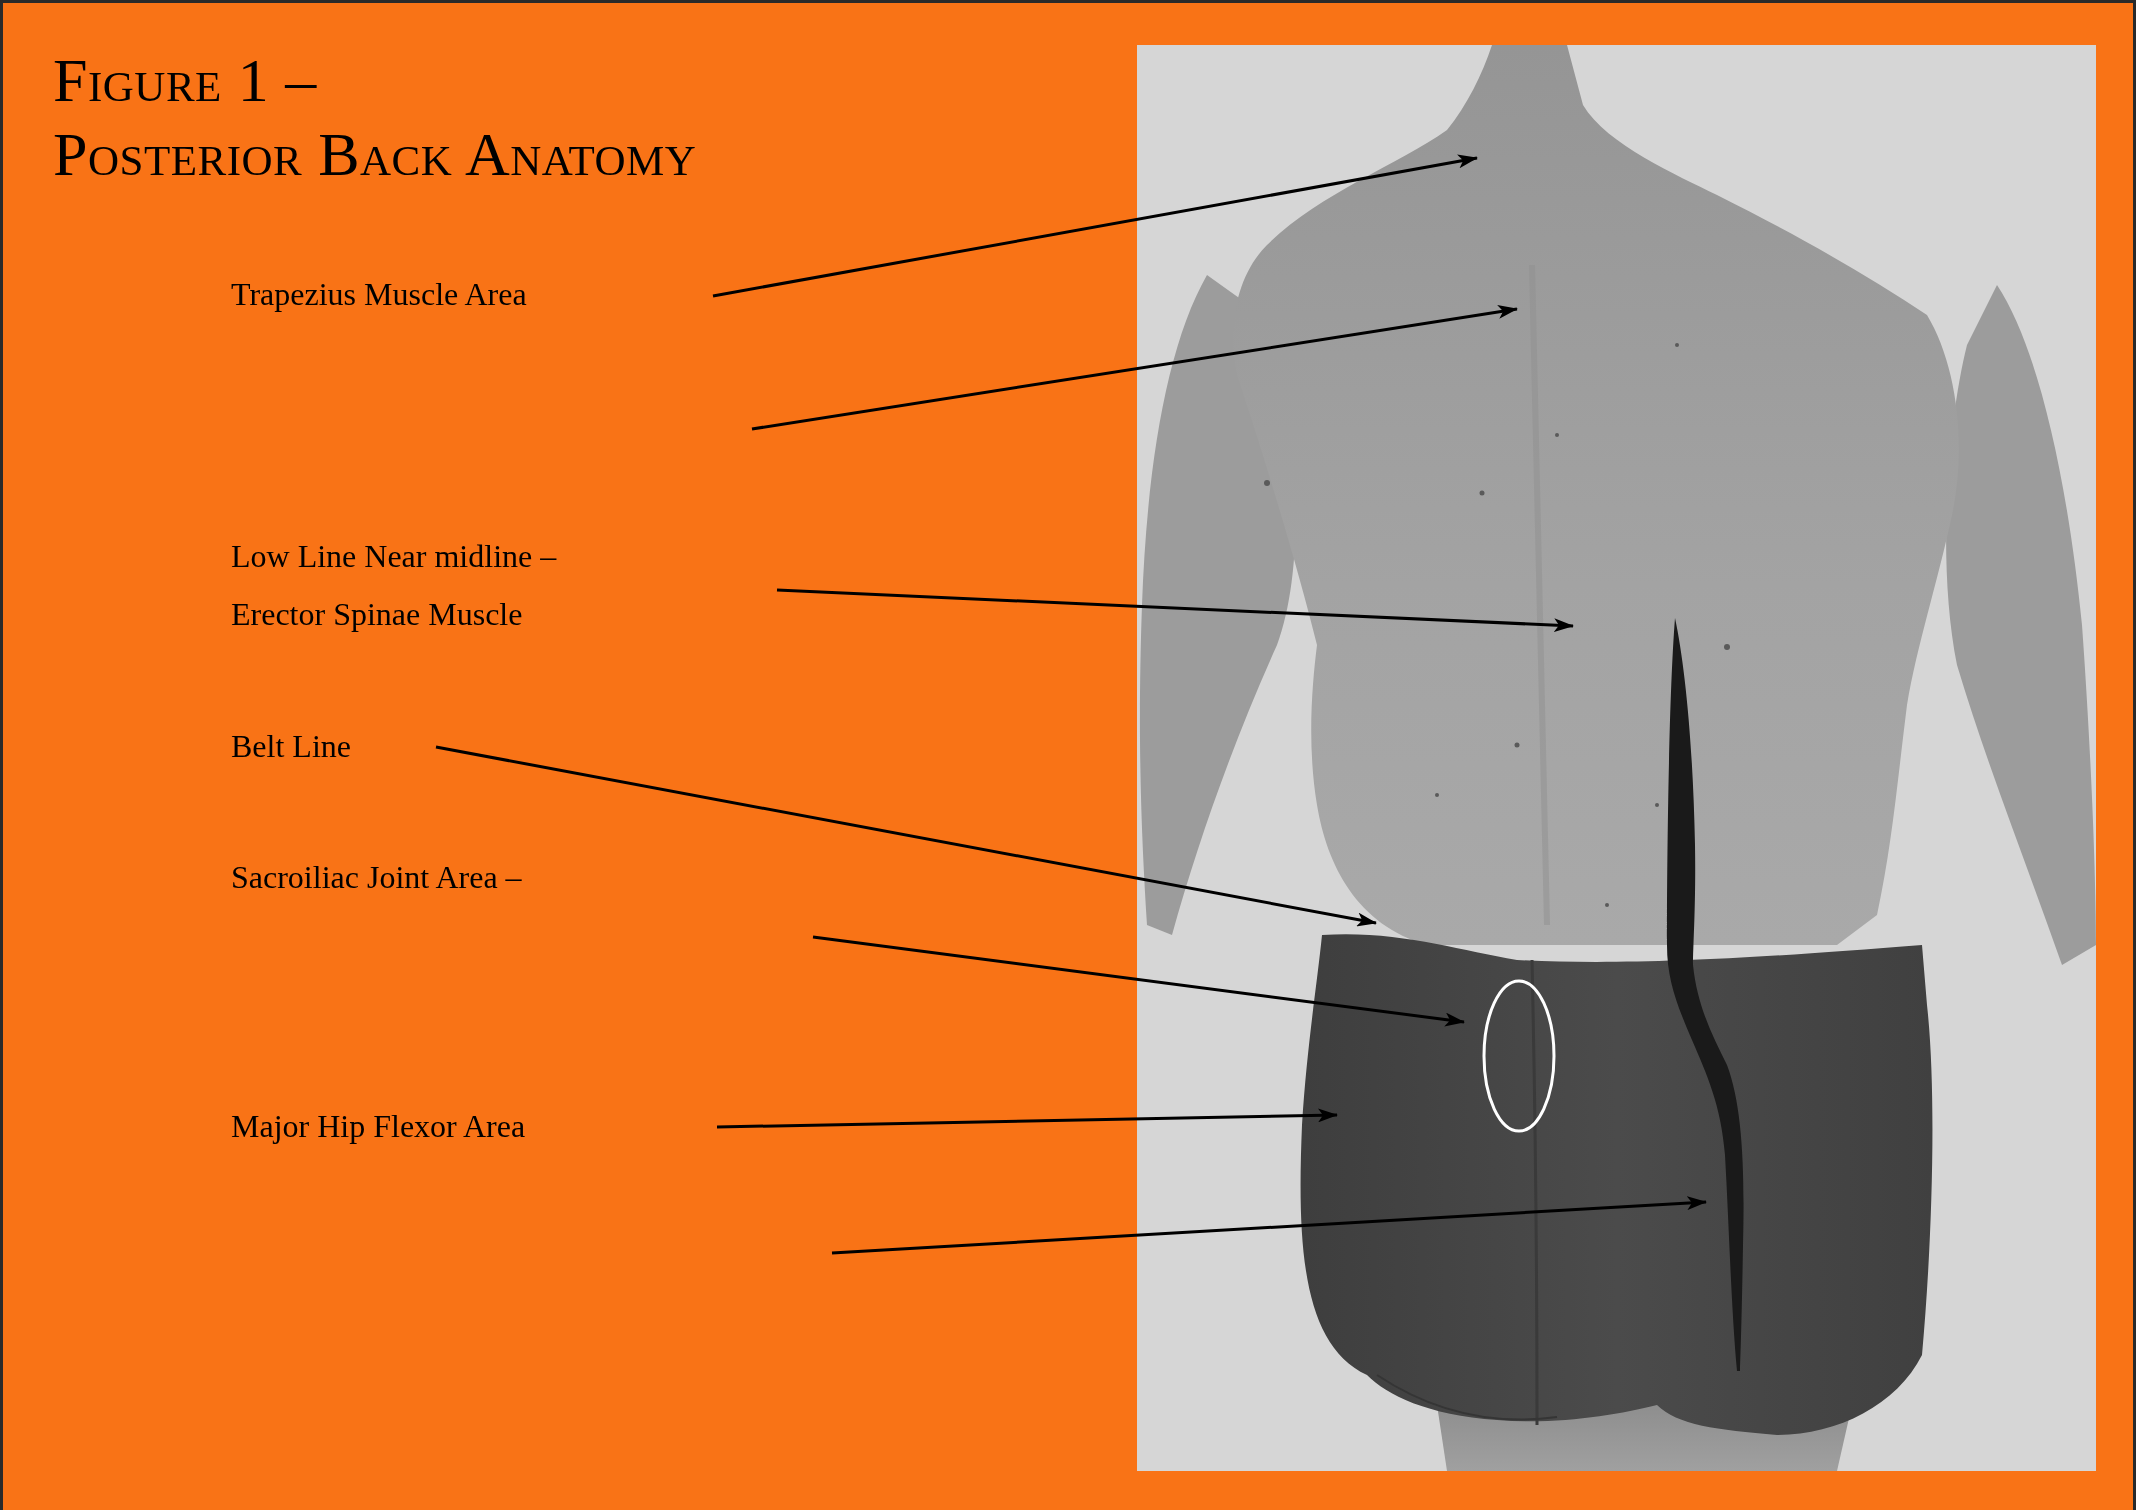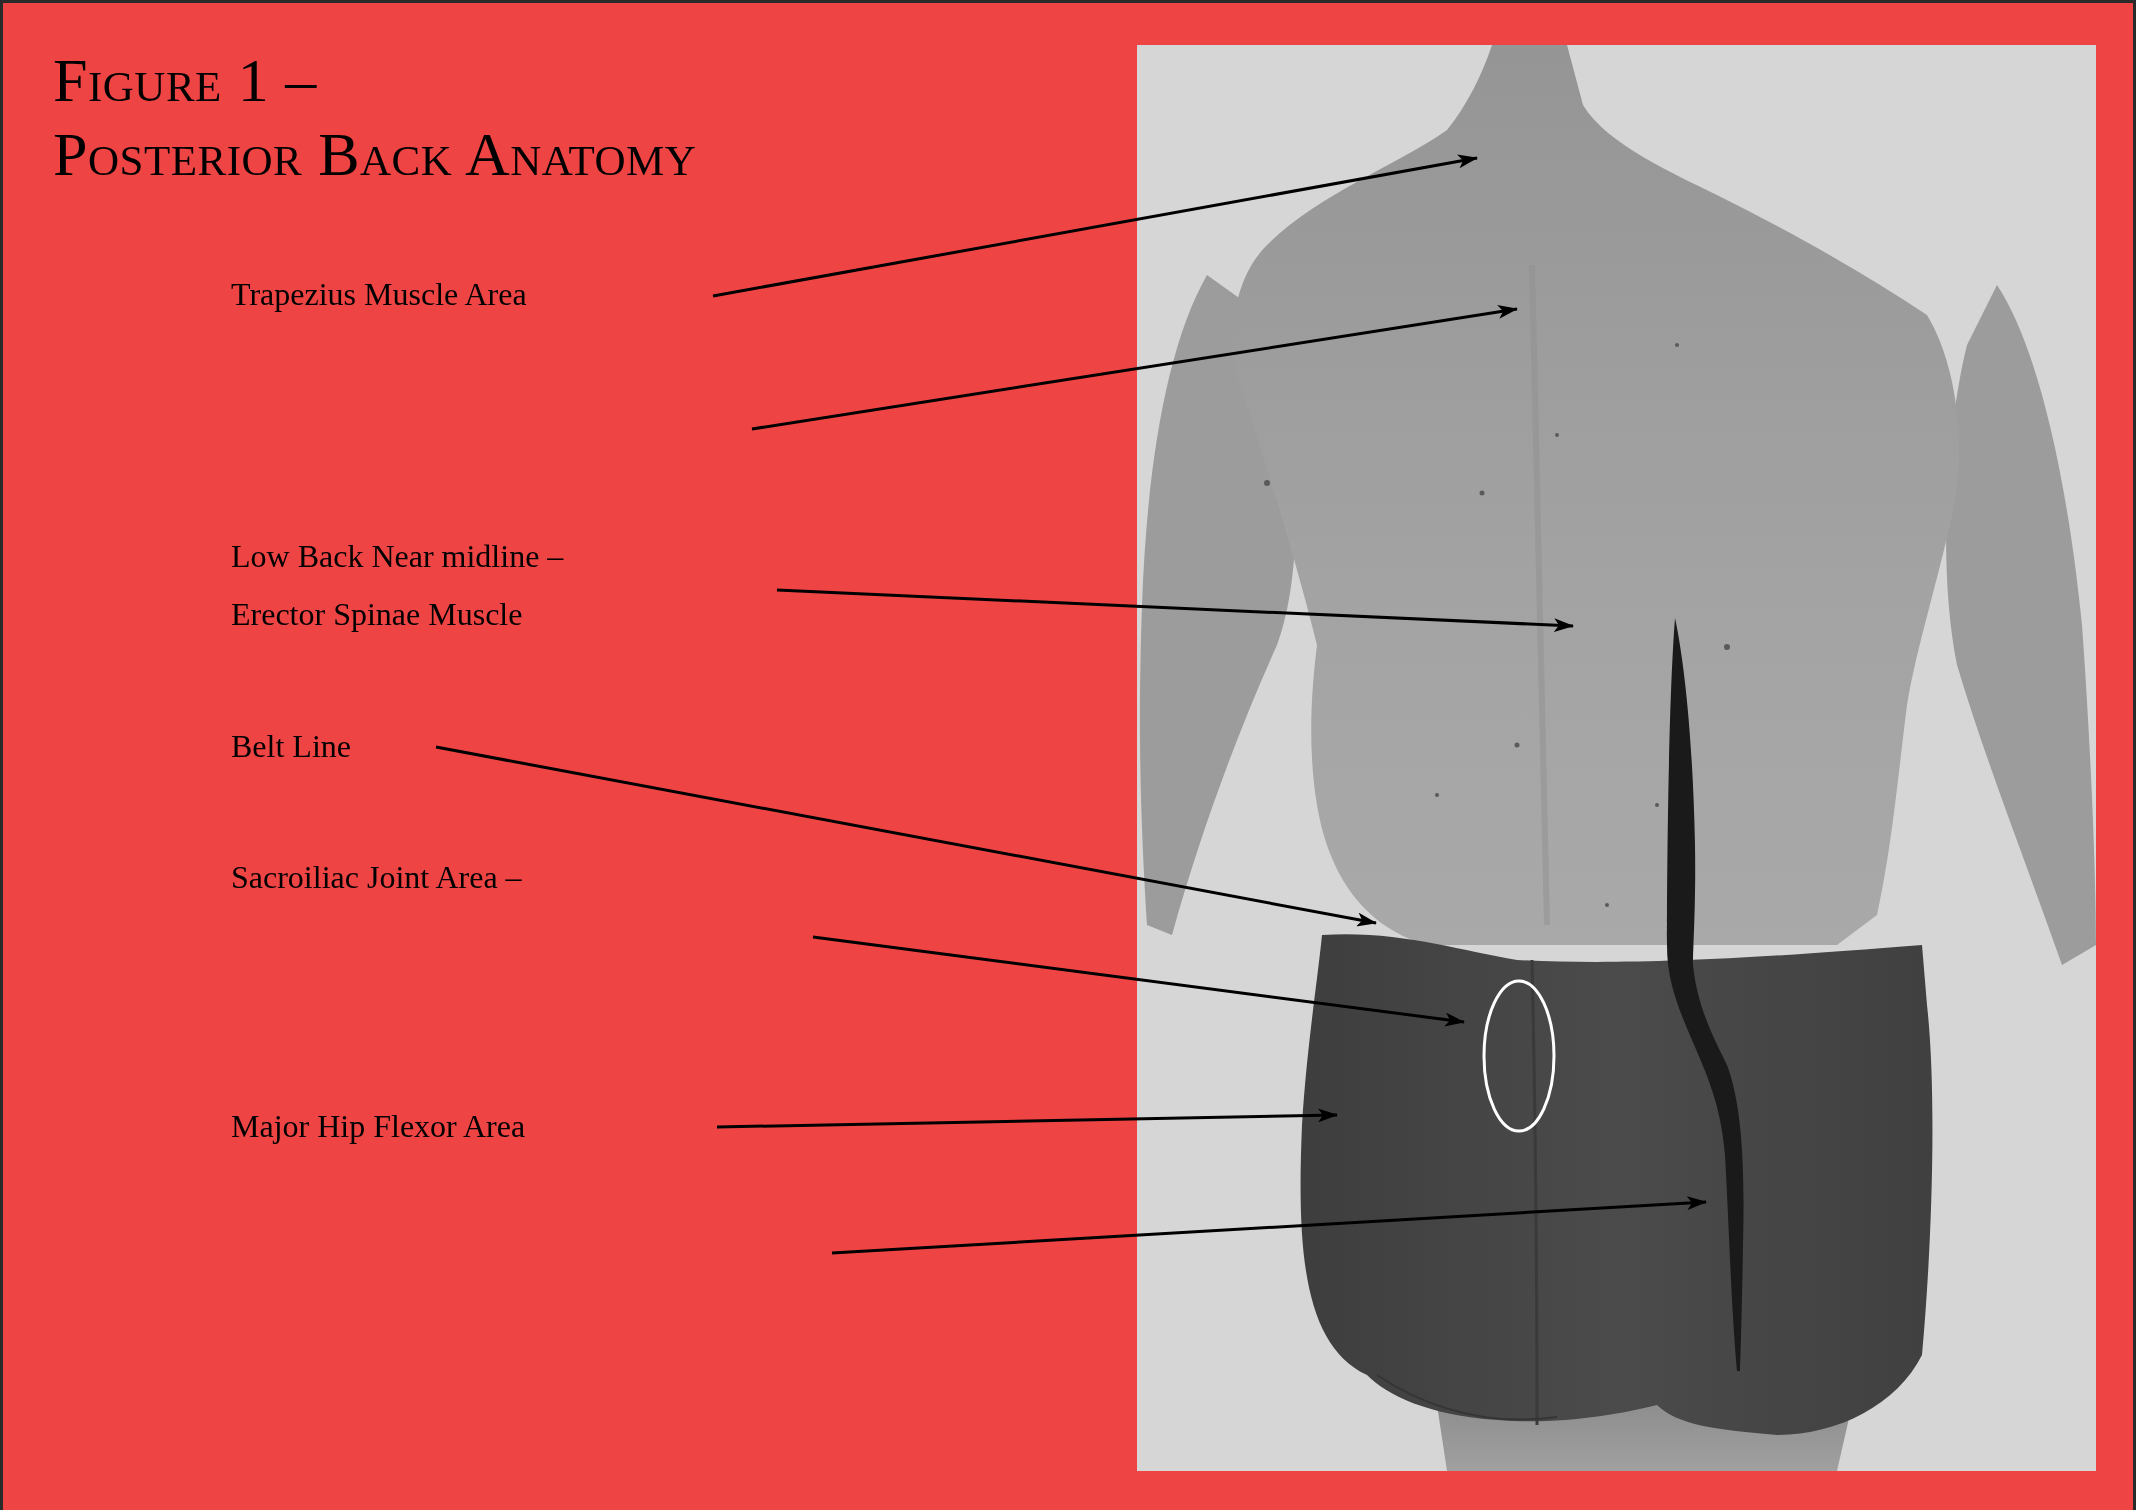--- a/index.html
+++ b/index.html
@@ -1,21 +1,21 @@
 <!DOCTYPE html>
 <html><head>
   <meta charset="utf-8">
   <style>
     html, body { margin: 0; padding: 0; background: #ffffff; }
     body { width: 2136px; height: 1510px; position: relative; overflow: hidden; }
     .frame {
       position: absolute; left: 0; top: 0; width: 2136px; height: 1510px;
       box-sizing: border-box;
       border-top: 3px solid #2a2a2a; border-left: 3px solid #2a2a2a; border-right: 3px solid #2a2a2a;
-      background: #ef4444;
+      background: #f97316;
     }
     .title {
       position: absolute; left: 50px; top: 40px;
       font-family: "Liberation Serif", "DejaVu Serif", serif;
       font-variant: small-caps;
       font-size: 62px; line-height: 74px; color: #000;
       letter-spacing: 0.5px;
     }
     .title div { white-space: nowrap; }
     .label {
@@ -41,21 +41,21 @@
     <div>Figure 1 –</div>
     <div>Posterior Back Anatomy</div>
   </div>
 
   <div class="label" style="top:262px;">
     <div>Trapezius Muscle Area</div>
   </div>
 
 
   <div class="label" style="top:524px;">
-    <div>Low Back Near midline –</div>
+    <div>Low Line Near midline –</div>
     <div>Erector Spinae Muscle</div>
   </div>
 
   <div class="label" style="top:714px;">
     <div>Belt Line</div>
   </div>
 
   <div class="label" style="top:845px;text-align:right;">
     <div>Sacroiliac Joint Area –</div>
   </div>

